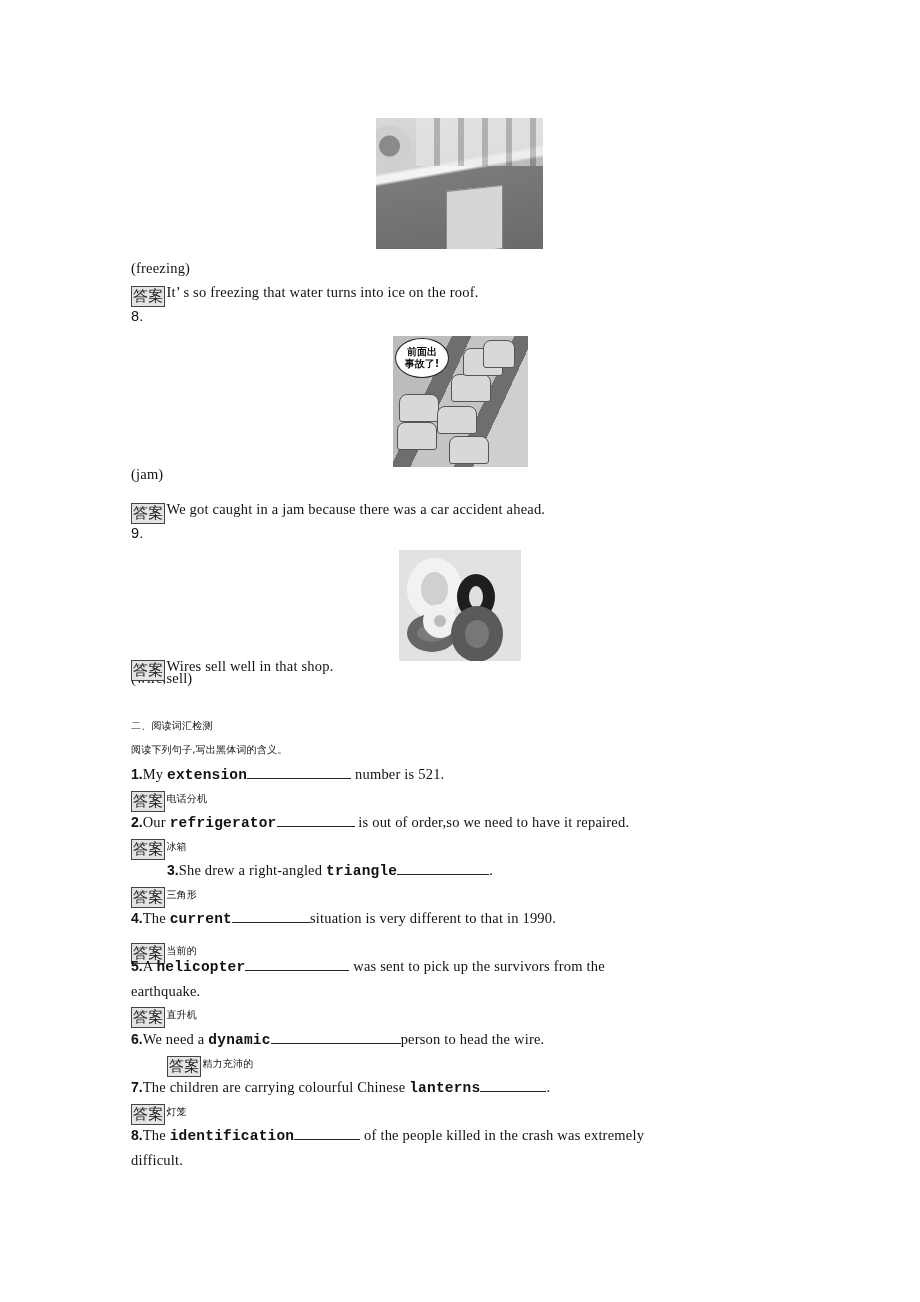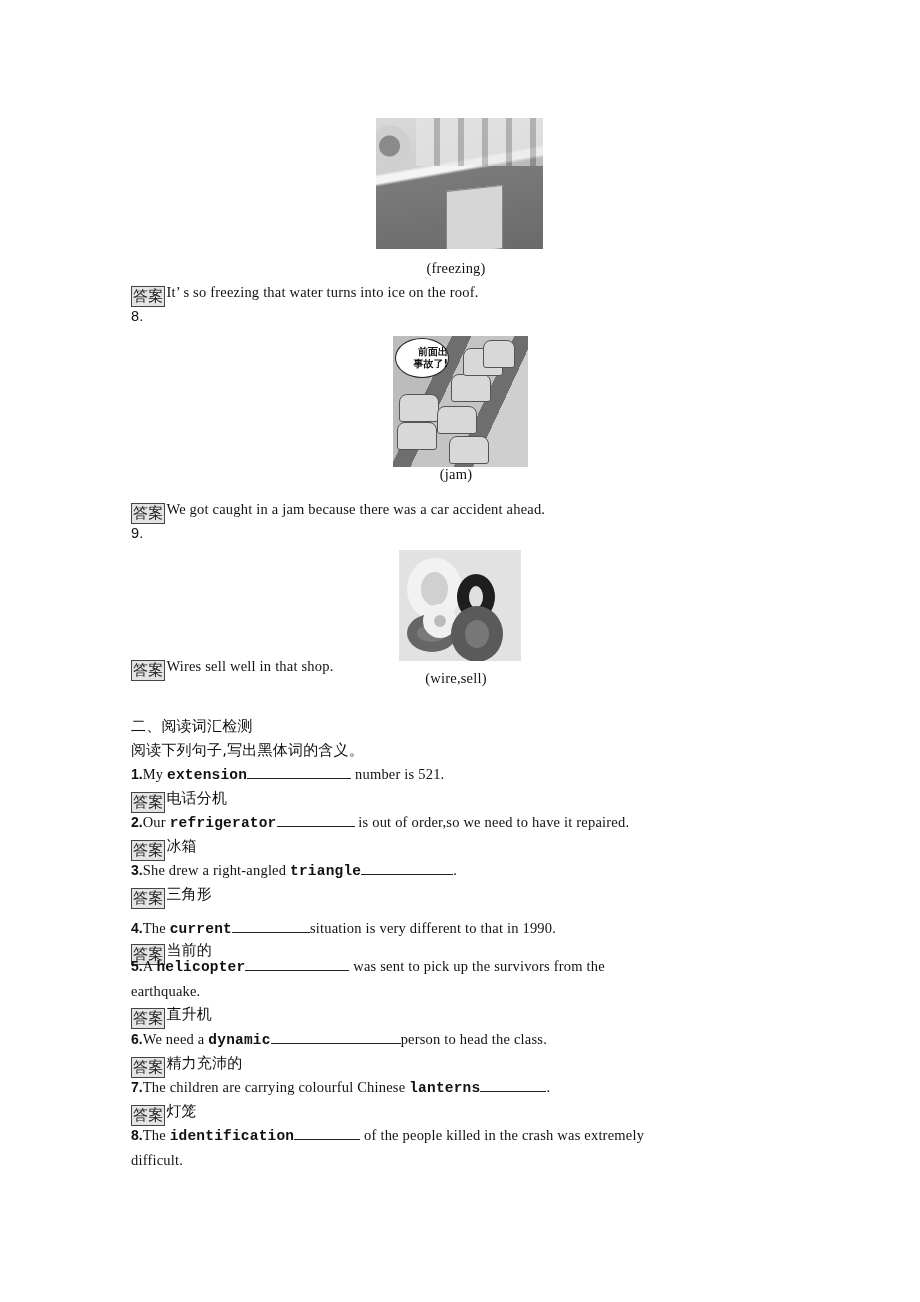--- a/index.html
+++ b/index.html
@@ -1,44 +1,44 @@
 <!DOCTYPE html>
 <html><head>
 <meta charset="utf-8">
 <style>
   html, body { margin: 0; padding: 0; background: #ffffff; }
   body { width: 920px; height: 1302px; position: relative; overflow: hidden;
          font-family: "Liberation Mono", "DejaVu Sans Mono", monospace; color: #111; }
   .page { position: absolute; left: 131px; top: 0; width: 650px; }
   .line { position: absolute; left: 0; font-size: 14.5px; line-height: 20px; white-space: nowrap; letter-spacing: 0.2px; }
   .serif { font-family: "Liberation Serif", "DejaVu Serif", serif; }
-  .cap { width: 650px; text-align: center; }
+  .cap { width: 650px; }
   .num { font-family: "Liberation Sans", "DejaVu Sans", sans-serif; font-weight: bold; font-size: 14px; letter-spacing: 0; }
   .numplain { font-family: "Liberation Sans", "DejaVu Sans", sans-serif; font-size: 14.5px; }
   .bold { font-weight: bold; font-family: "Liberation Mono", "DejaVu Sans Mono", monospace; }
   .blank { display: inline-block; border-bottom: 1px solid #222; height: 14px; vertical-align: baseline; }
   .badge { display: inline-block; box-sizing: border-box; height: 21px; padding: 0 1px; margin-right: 1px;
            background: #e4e4e4; border: 1px solid #444; font-family: "DejaVu Sans", sans-serif;
            font-size: 15px; line-height: 19px; vertical-align: -4px; color: #222; }
-  .cjk { font-family: "DejaVu Sans", sans-serif; font-size: 15px; }
+  .cjk { font-family: "DejaVu Sans", sans-serif; font-size: 10px; }
   .pic { position: absolute; background: #bdbdbd; overflow: hidden; }
   
   .pic-freezing { left: 245px; top: 118px; width: 167px; height: 131px;
       background: linear-gradient(170deg, #d9d9d9 0%, #cfcfcf 35%, #f4f4f4 37%, #f4f4f4 41%, #7a7a7a 43%, #6a6a6a 100%); }
   .pic-freezing .bldg { position: absolute; left: 40px; top: 0; width: 127px; height: 48px;
       background: repeating-linear-gradient(90deg, #e8e8e8 0 18px, #9a9a9a 18px 24px); opacity: .6; }
   .pic-freezing .tree { position: absolute; left: 0; top: 0; width: 45px; height: 70px;
       background: radial-gradient(circle at 30% 40%, #8a8a8a 0 10px, #cfcfcf 11px 20px, transparent 21px); }
   .pic-freezing .board { position: absolute; left: 70px; top: 70px; width: 55px; height: 62px; background: #d6d6d6; border: 1px solid #888; transform: skewY(-6deg); }
   
   .pic-jam { left: 262px; top: 336px; width: 135px; height: 131px;
       background: linear-gradient(115deg, #bcbcbc 0 30%, #6e6e6e 30% 40%, #c4c4c4 40% 62%, #6e6e6e 62% 72%, #cfcfcf 72%); }
   .pic-jam .car { position: absolute; width: 38px; height: 26px; background: #d8d8d8; border: 1px solid #555; border-radius: 8px 8px 3px 3px; }
   .pic-jam .bubble { position: absolute; left: 2px; top: 2px; width: 54px; height: 40px; background: #fff; border: 1px solid #222;
-      border-radius: 50%; font-family: "DejaVu Sans", sans-serif; font-size: 10px; line-height: 12px; text-align: right; padding-top: 7px; box-sizing: border-box; font-weight: bold; }
+      border-radius: 50%; font-family: "DejaVu Sans", sans-serif; font-size: 10px; line-height: 12px; text-align: center; padding-top: 7px; box-sizing: border-box; font-weight: bold; }
   
   .pic-wire { left: 268px; top: 550px; width: 122px; height: 111px; background: #e2e2e2; }
   .pic-wire .coil { position: absolute; border-radius: 50%; box-sizing: border-box; }
 </style>
 </head>
 <body>
 
 <div class="page">
 
   <div class="pic pic-freezing">
@@ -93,46 +93,46 @@
     <span class="badge">答案</span><span class="cjk">电话分机</span>
   </div>
 
   <div class="line serif" style="top:812px;">
     <span class="num">2.</span><span>Our </span><span class="bold">refrigerator</span><span class="blank" style="width:78px;"></span><span style="white-space:pre"> is out of order,so we need to have it repaired.</span>
   </div>
   <div class="line" style="top:836px;">
     <span class="badge">答案</span><span class="cjk">冰箱</span>
   </div>
 
-  <div class="line serif" style="top:860px;">
+  <div class="line serif" style="top:860px;margin-left:36px;">
     <span class="num">3.</span><span style="white-space:pre">She drew a right-angled </span><span class="bold">triangle</span><span class="blank" style="width:92px;"></span><span>.</span>
   </div>
   <div class="line" style="top:884px;">
     <span class="badge">答案</span><span class="cjk">三角形</span>
   </div>
 
-  <div class="line serif" style="top:908px;margin-top:10px;">
+  <div class="line serif" style="top:908px;">
     <span class="num">4.</span><span style="white-space:pre">The </span><span class="bold">current</span><span class="blank" style="width:78px;"></span><span>situation is very different to that in 1990.</span>
   </div>
   <div class="line" style="top:932px;margin-top:8px;">
     <span class="badge">答案</span><span class="cjk">当前的</span>
   </div>
 
   <div class="line serif" style="top:956px;">
     <span class="num">5.</span><span style="white-space:pre">A </span><span class="bold">helicopter</span><span class="blank" style="width:104px;"></span><span style="white-space:pre"> was sent to pick up the survivors from the</span>
   </div>
   <div class="line serif" style="top:981px;">earthquake.</div>
   <div class="line" style="top:1004px;">
     <span class="badge">答案</span><span class="cjk">直升机</span>
   </div>
 
   <div class="line serif" style="top:1029px;">
-    <span class="num">6.</span><span style="white-space:pre">We need a </span><span class="bold">dynamic</span><span class="blank" style="width:130px;"></span><span>person to head the class.</span>
+    <span class="num">6.</span><span style="white-space:pre">We need a </span><span class="bold">dynamic</span><span class="blank" style="width:130px;"></span><span>person to head the wire.</span>
   </div>
-  <div class="line" style="top:1053px;">
+  <div class="line" style="top:1053px;margin-left:36px;">
     <span class="badge">答案</span><span class="cjk">精力充沛的</span>
   </div>
 
   <div class="line serif" style="top:1077px;">
     <span class="num">7.</span><span style="white-space:pre">The children are carrying colourful Chinese </span><span class="bold">lanterns</span><span class="blank" style="width:66px;"></span><span>.</span>
   </div>
   <div class="line" style="top:1101px;">
     <span class="badge">答案</span><span class="cjk">灯笼</span>
   </div>
 

